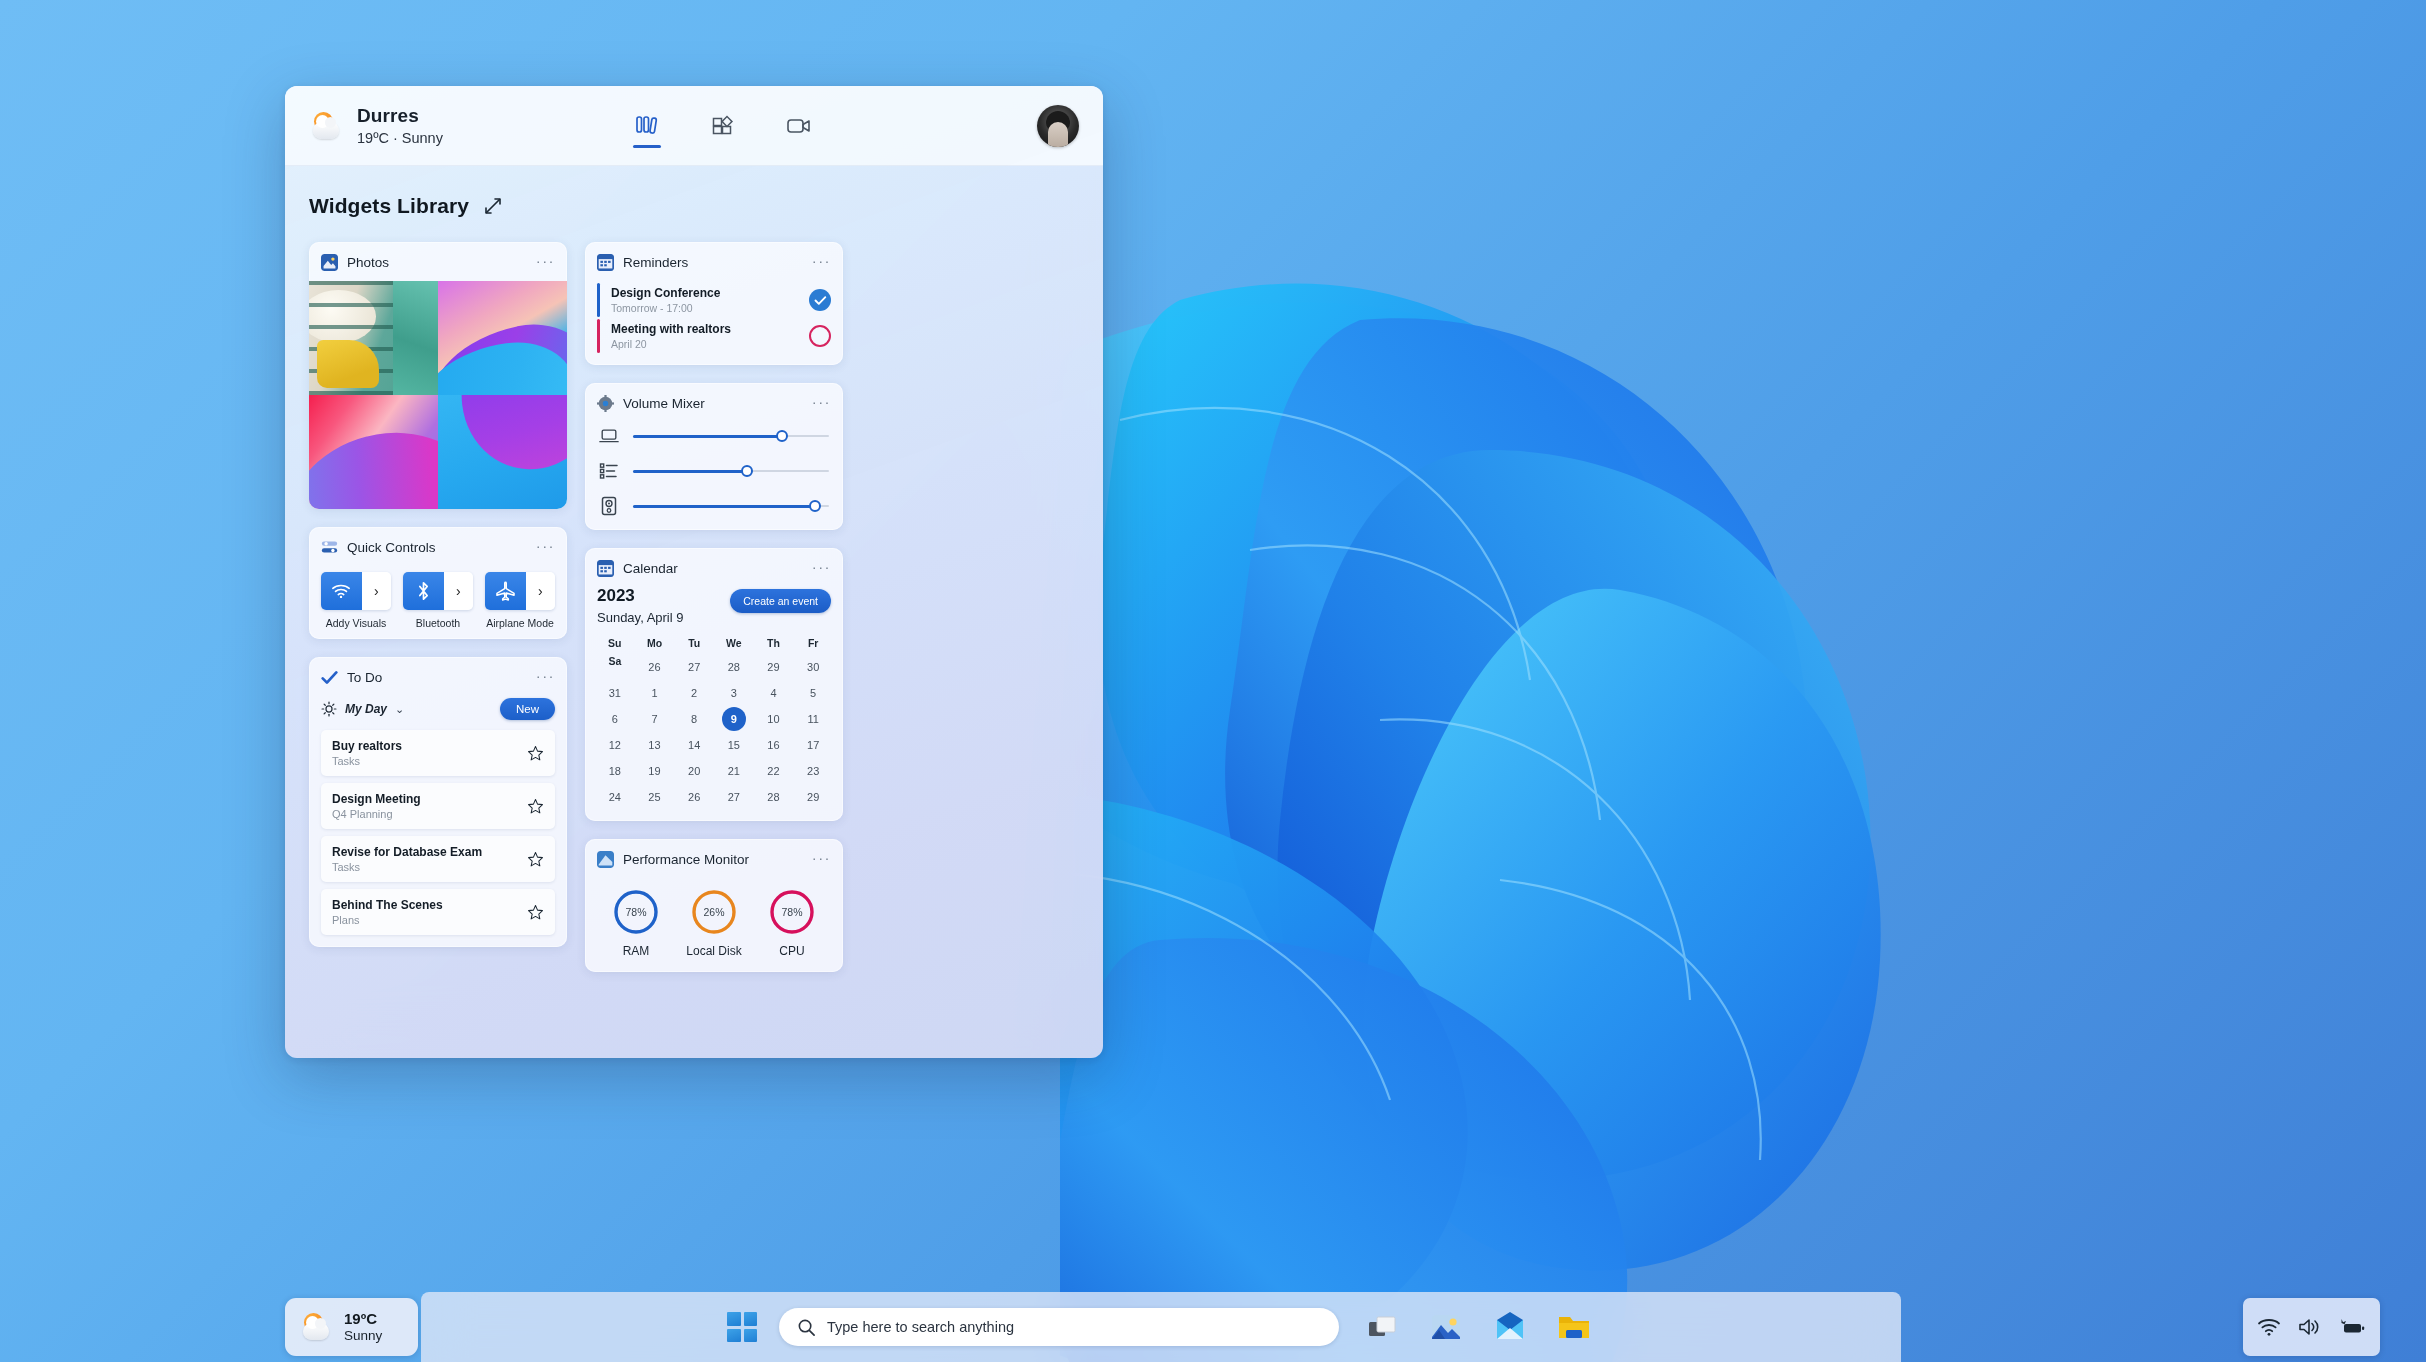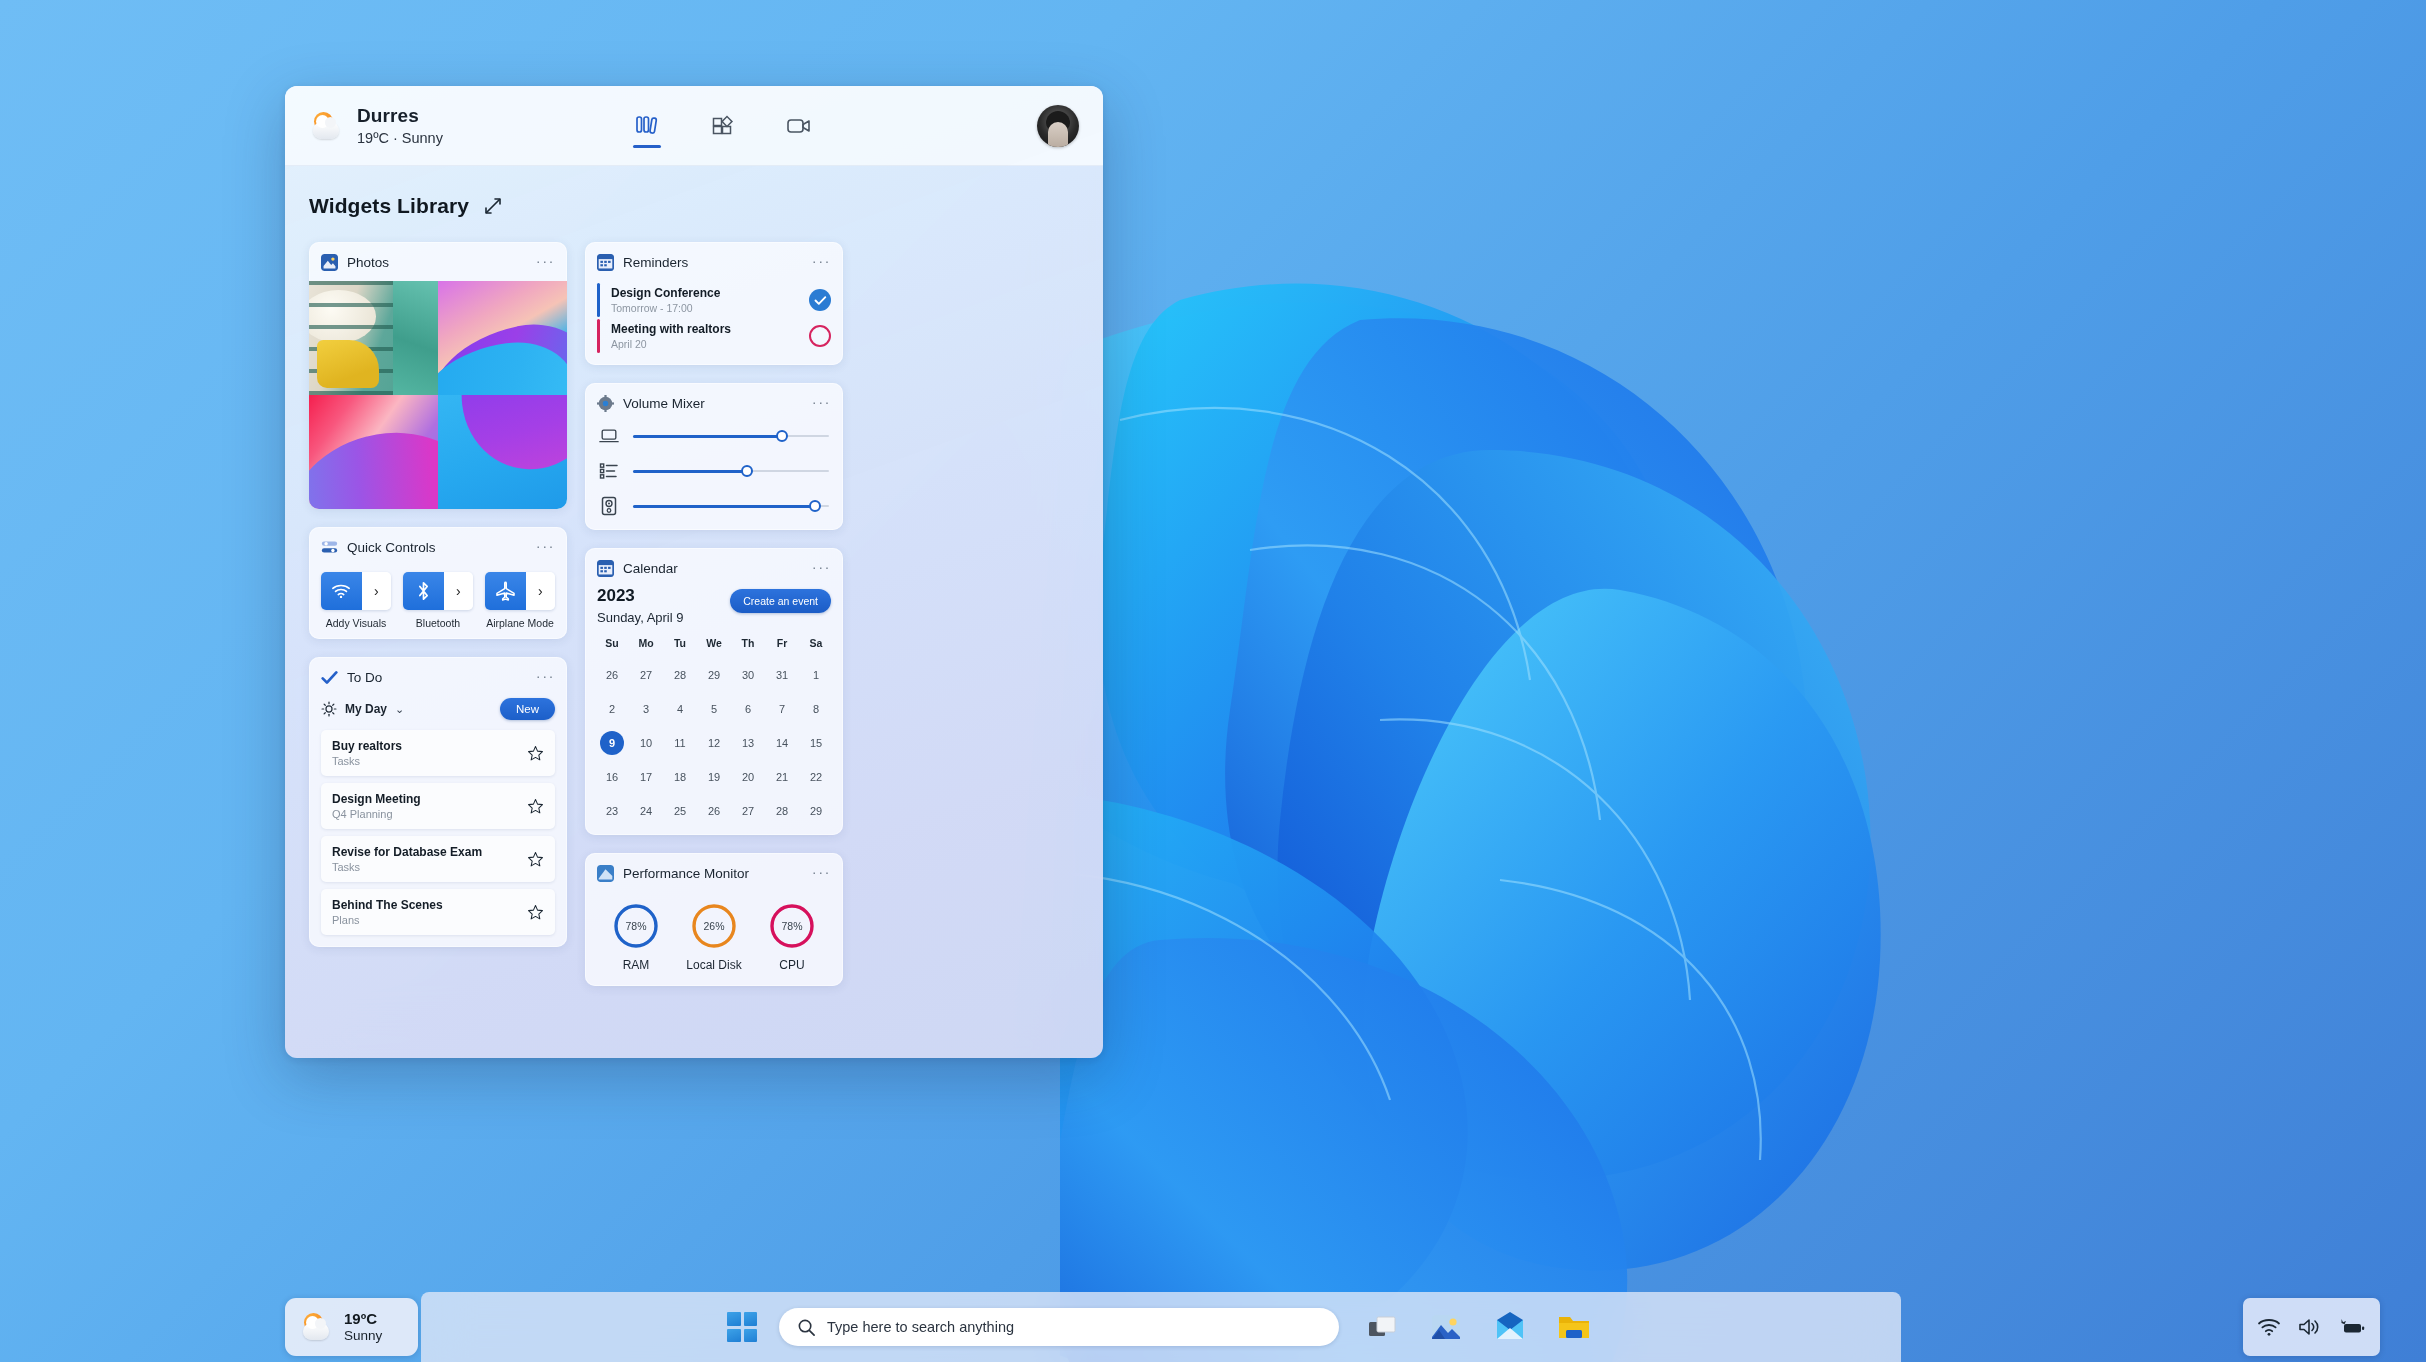--- a/index.html
+++ b/index.html
@@ -228,21 +228,21 @@
     display:flex; align-items:center; justify-content:center;
     color:#222; font-size: 14px;
   }
   .qc-label { font-size: 10.5px; color: #1f2731; white-space: nowrap; }
 
   
   .td-sub {
     display: flex; align-items: center; gap: 8px;
     padding: 2px 12px 10px 12px;
   }
-  .td-myday { font-size: 12px; font-weight: 700; color: #1b2430; }
+  .td-myday { font-size: 12px; font-weight: 700; color: #1b2430; font-style: italic; }
   .td-chev { color:#36414f; font-size: 11px; }
   .btn-new {
     margin-left: auto;
     background: linear-gradient(180deg,#2d73dd 0%, #1c5fc9 100%);
     color:#fff; font-size: 11.5px; font-weight:400;
     padding: 5px 16px; border-radius: 13px; border: none; cursor: pointer;
     box-shadow: 0 1px 3px rgba(20,60,130,.3);
   }
   .td-list { padding: 0 12px 12px 12px; display:flex; flex-direction:column; gap:7px; }
   .td-item {
@@ -293,22 +293,22 @@
   .cal-year { font-size: 17px; font-weight: 800; color:#111a24; line-height: 1.1; }
   .cal-date { font-size: 13px; color:#1b2531; margin-top: 4px; }
   .btn-create {
     margin-left:auto; margin-top: 2px;
     background: linear-gradient(180deg,#2d73dd 0%, #1b5cc6 100%);
     color:#fff; font-size: 10.5px; border:none; border-radius: 13px;
     padding: 6px 13px; cursor:pointer; white-space: nowrap;
     box-shadow: 0 1px 3px rgba(20,60,130,.3);
   }
   .cal-grid {
-    display: grid; grid-template-columns: repeat(7, 1fr);
-    padding: 8px 10px 12px 10px; row-gap: 10px;
+    display: grid; grid-template-columns: repeat(6, 1fr);
+    padding: 8px 10px 12px 10px; row-gap: 2px;
     justify-items: center;
   }
   .cal-dow { font-size: 10.5px; font-weight:700; color:#1e2833; padding-bottom: 4px; }
   .cal-day {
     font-size: 11px; color:#48525e; width: 24px; height: 24px;
     display:flex; align-items:center; justify-content:center; border-radius: 50%;
     cursor: pointer;
   }
   .cal-day.today { background:#1f62c9; color:#fff; font-weight:600; }
 

